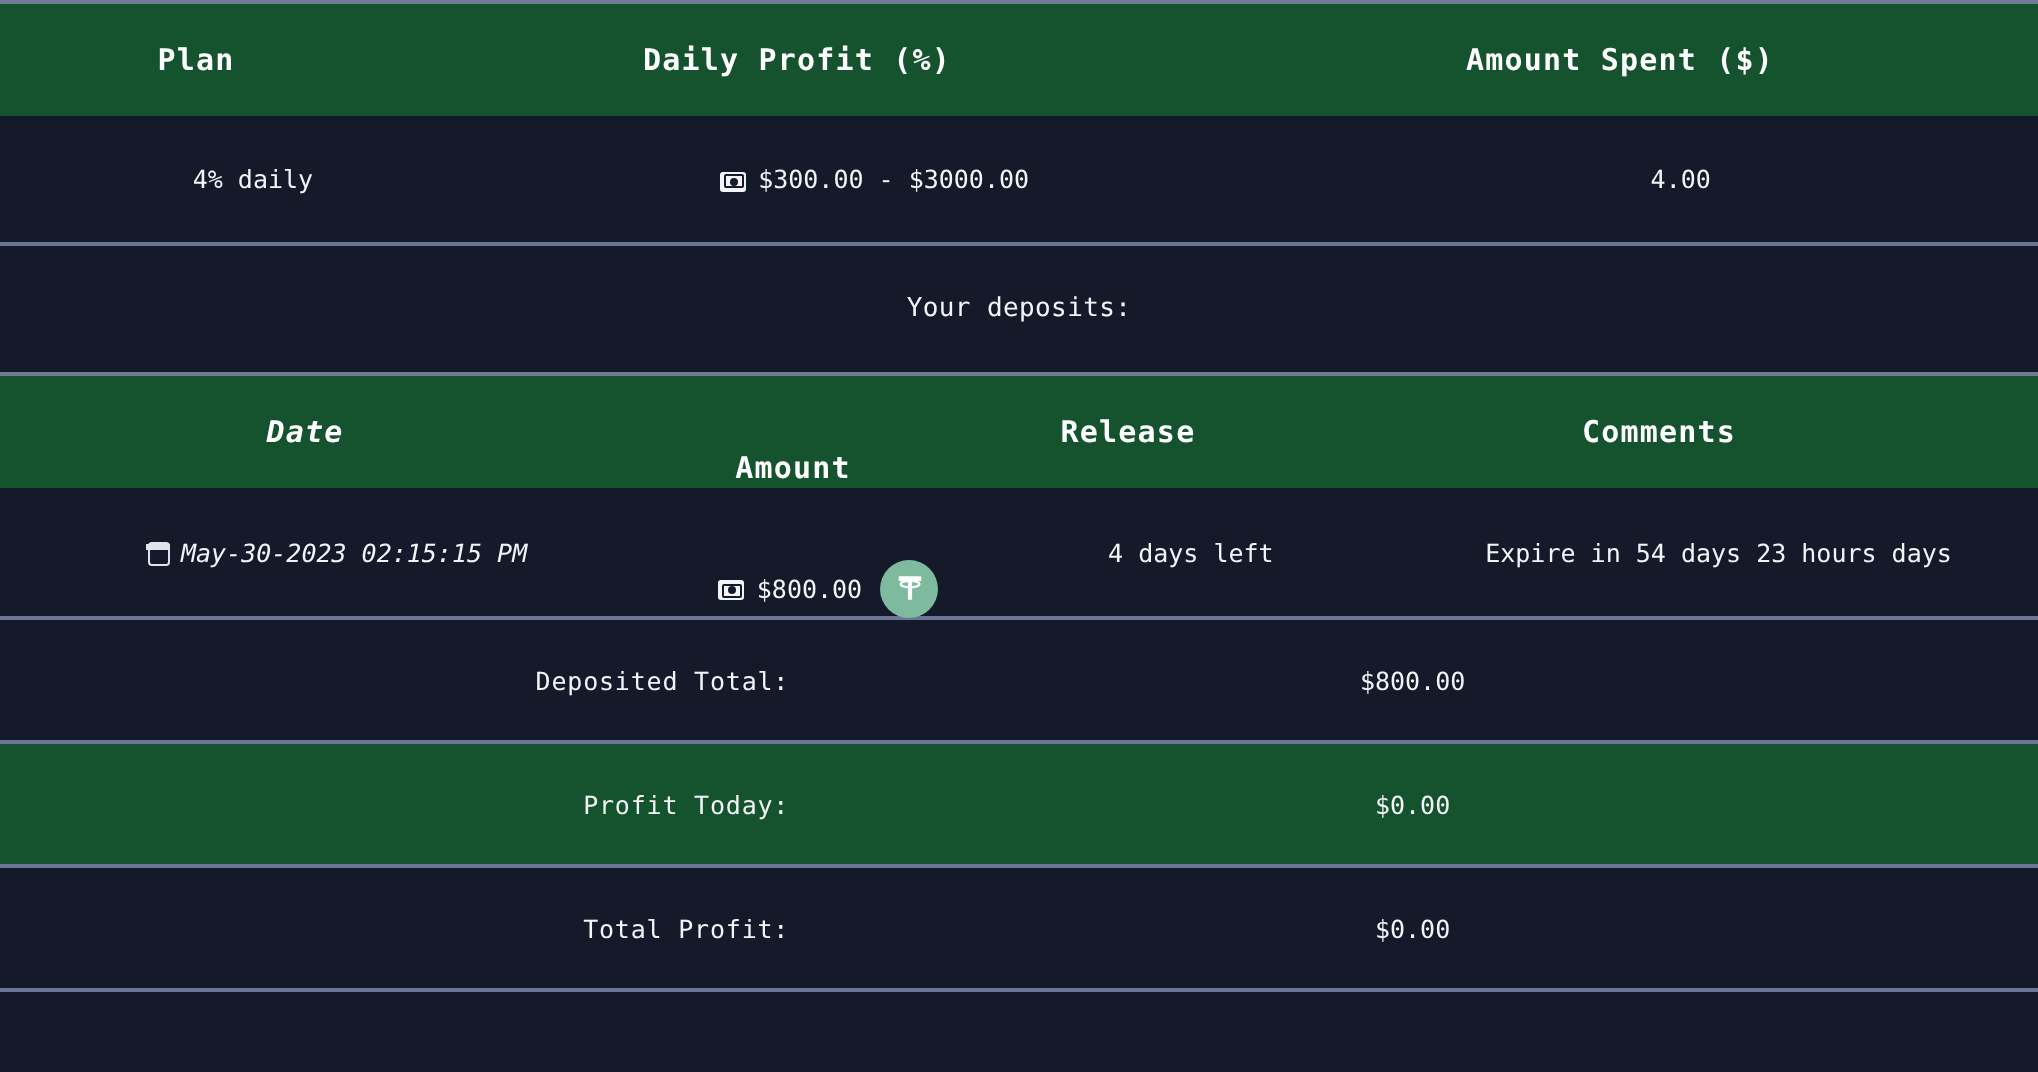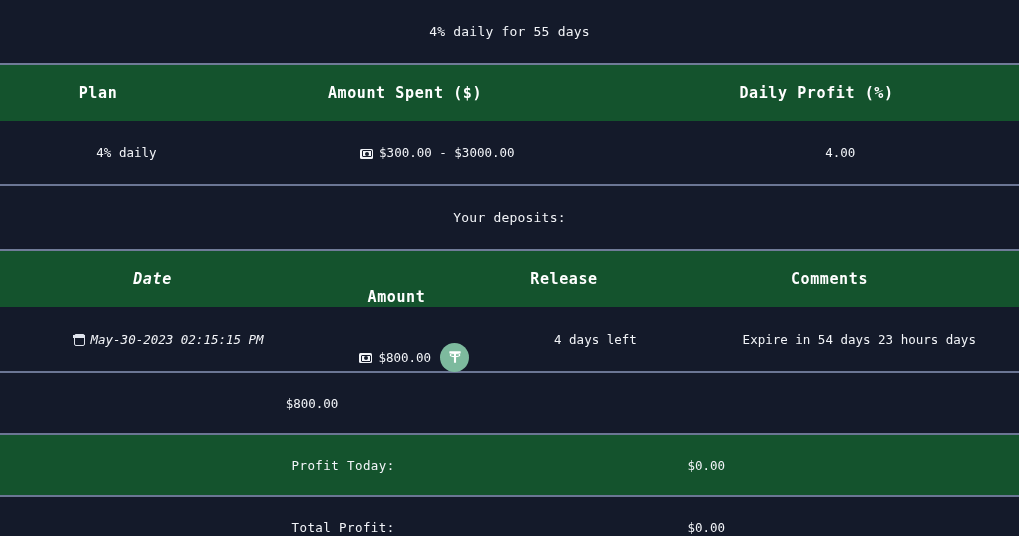--- a/index.html
+++ b/index.html
@@ -173,28 +173,25 @@
   .icon-usdt svg { display: block; }
 
   .date-cell { justify-content: center; gap: 7px; }
   .amount-cell { justify-content: center; gap: 5px; }
 </style>
 </head>
 <body>
 
 <div class="page">
 
-  <div class="caption-row">
-    <span>4% daily for 55 days</span>
-  </div>
 
   <div class="thead">
     <div class="cell c-plan">Plan</div>
+    <div class="cell c-profit">Daily Profit (%)</div>
     <div class="cell c-spent">Amount Spent ($)</div>
-    <div class="cell c-profit">Daily Profit (%)</div>
   </div>
 
   <div class="trow">
     <div class="cell c-plan">4% daily</div>
     <div class="cell c-spent">
       <span class="icon-money"></span>
       <span>$300.00 - $3000.00</span>
     </div>
     <div class="cell c-profit">4.00</div>
   </div>
@@ -224,20 +221,21 @@
           <rect x="10.6" y="5.2" width="2.8" height="14.6" rx="0.4" fill="#ffffff"></rect>
           <ellipse cx="12" cy="9.4" rx="6.3" ry="2.1" fill="none" stroke="#ffffff" stroke-width="1.5"></ellipse>
         </svg>
       </span>
     </div>
     <div class="cell c-release">4 days left</div>
     <div class="cell c-comments">Expire in 54 days 23 hours days</div>
   </div>
 
   <div class="sum-row dark">
+    <div class="sum-label">Deposited Total:</div>
     <div class="sum-value">$800.00</div>
   </div>
 
   <div class="sum-row light">
     <div class="sum-label">Profit Today:</div>
     <div class="sum-value">$0.00</div>
   </div>
 
   <div class="sum-row dark">
     <div class="sum-label">Total Profit:</div>

